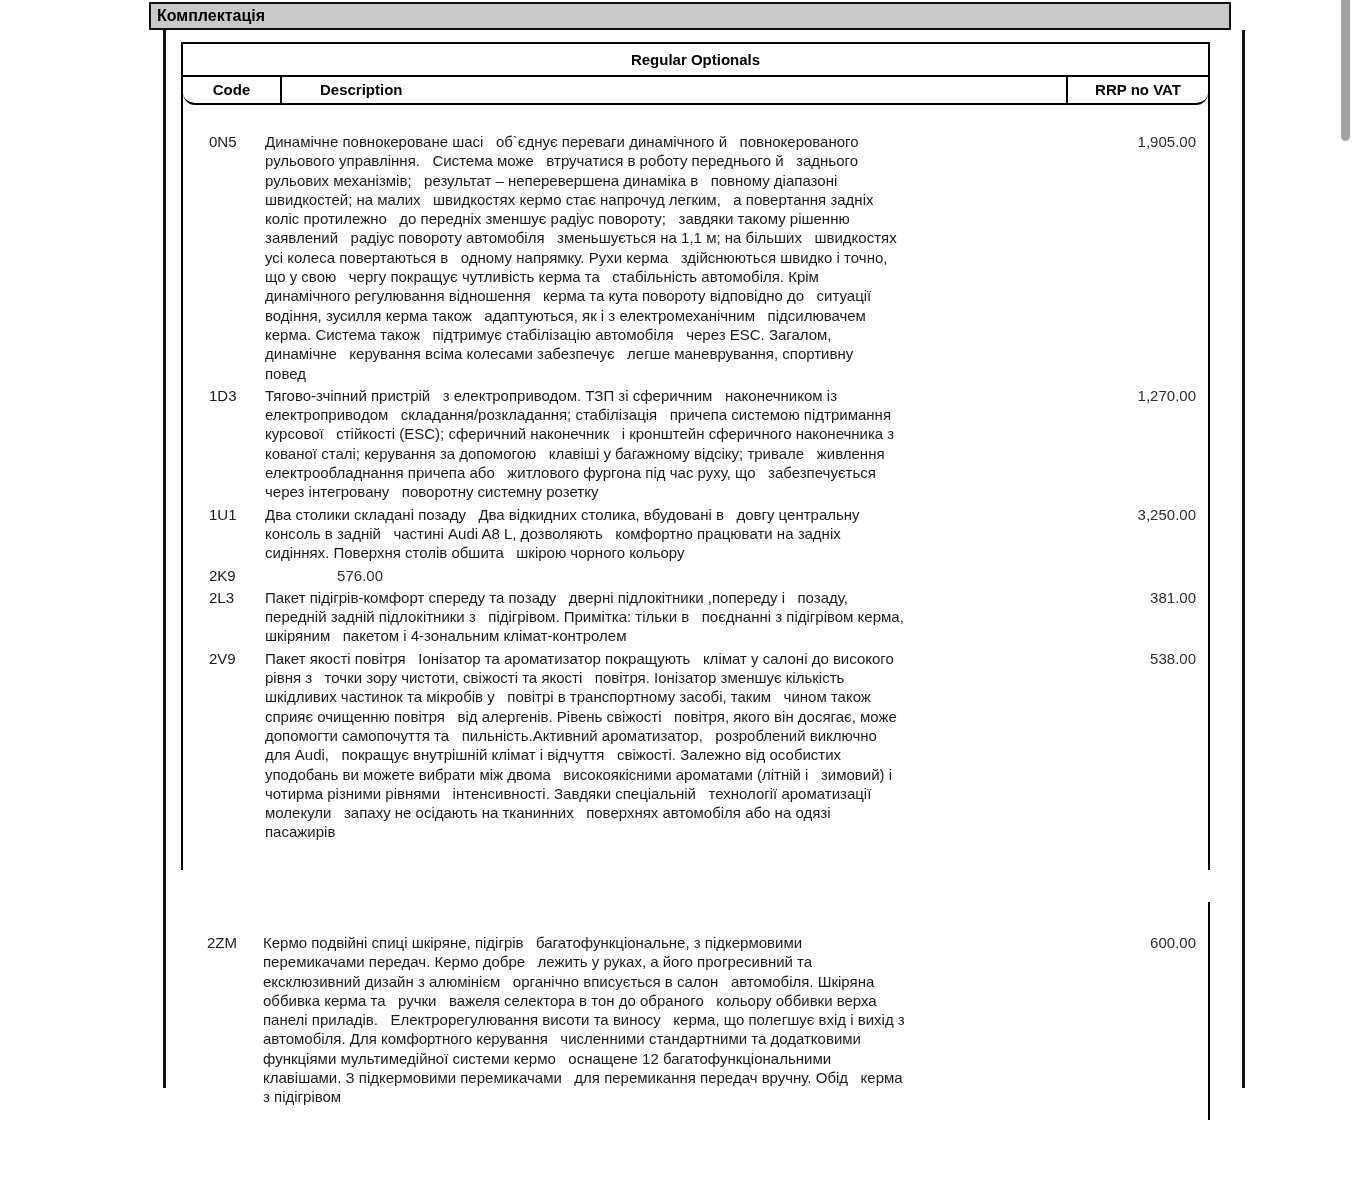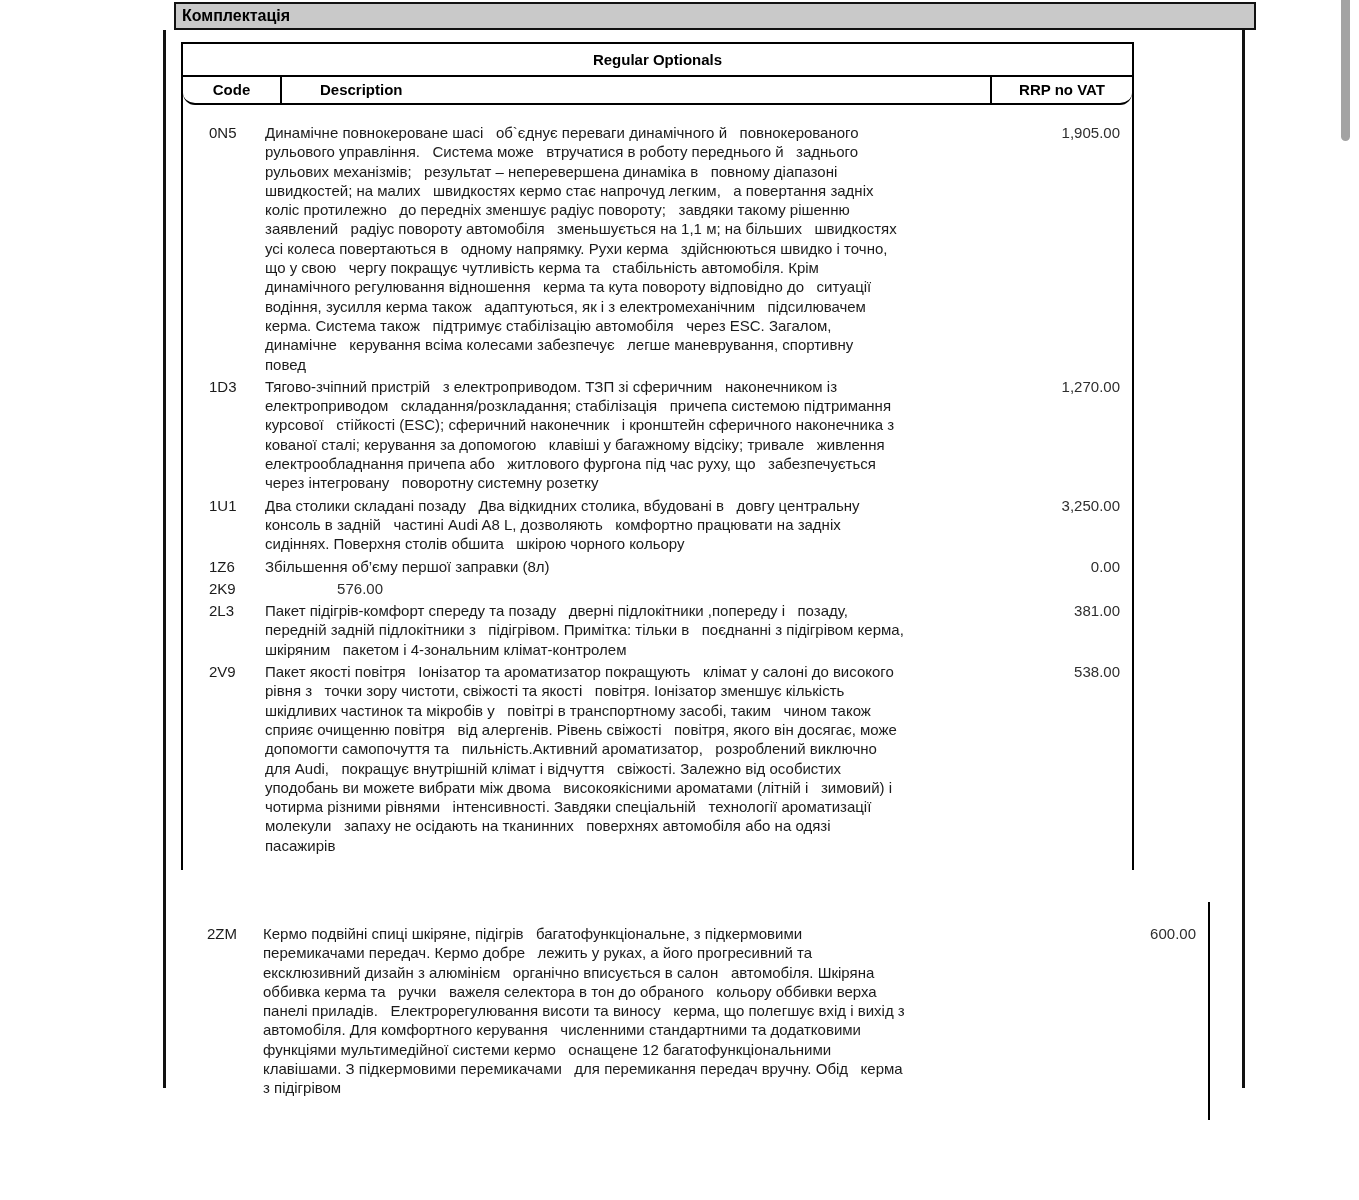--- a/index.html
+++ b/index.html
@@ -11,56 +11,56 @@
   }
   *{margin:0;padding:0;box-sizing:border-box;}
   html,body{background:#ffffff;}
   body{
     width:1359px;height:1200px;position:relative;overflow:hidden;
     font-family:"Liberation Sans","DejaVu Sans",sans-serif;
     color:var(--c-text);
   }
   
   .titlebar{
-    position:absolute;left:174px;top:2px;width:1082px;height:28px;
+    position:absolute;left:149px;top:2px;width:1082px;height:28px;
     background:var(--c-titlebar);
     border:2px solid var(--c-frame);
     font-weight:bold;font-size:16px;line-height:24px;
     padding-left:6px;color:#000;
   }
   .frame{
     position:absolute;left:163px;top:30px;width:1082px;height:1058px;
     border-left:3px solid var(--c-frame);
     border-right:3px solid var(--c-frame);
     background:#ffffff;
   }
   
   .tbl{
-    position:absolute;left:181px;top:42px;width:953px;height:828px;
+    position:absolute;left:181px;top:42px;width:1029px;height:828px;
     border-top:2px solid var(--c-border);
     border-left:2px solid var(--c-border);
     border-right:2px solid var(--c-border);
     background:#ffffff;
   }
   .tbl-title{
     height:33px;border-bottom:2px solid var(--c-border);
     text-align:center;font-weight:bold;font-size:15px;line-height:31px;color:#000;
   }
   .tbl-head{display:flex;height:28px;border-bottom:2px solid var(--c-border);border-radius:12px;}
   .th{font-weight:bold;font-size:15px;line-height:26px;color:#000;}
   .th.code{flex:0 0 99px;border-right:2px solid var(--c-border);text-align:center;}
   .th.desc{flex:1 1 auto;padding-left:38px;}
   .th.price{flex:0 0 142px;border-left:2px solid var(--c-border);text-align:center;}
   
   .tbl2{
     position:absolute;left:181px;top:902px;width:1029px;height:218px;
     border-right:2px solid var(--c-border);
     background:#ffffff;overflow:hidden;padding-top:4px;
   }
-  .rows{padding-top:18px;}
+  .rows{padding-top:18px;margin-top:9px;}
   .row{display:flex;align-items:flex-start;padding-bottom:3px;
        font-size:15px;line-height:19.3px;}
   .cell.code{flex:0 0 82px;padding-left:26px;white-space:nowrap;}
   .cell.desc{flex:1 1 auto;white-space:pre-wrap;padding-right:6px;}
   .cell.price{flex:0 0 130px;text-align:right;padding-right:12px;color:#2e2e2e;}
   
   .scroll-thumb{
     position:absolute;left:1341px;top:0;width:9px;height:141px;
     background:var(--c-scroll);border-radius:0 0 5px 5px;
   }
@@ -112,25 +112,20 @@
   </div>
 
   <div class="row">
     <div class="cell code">1U1</div>
     <div class="cell desc">Два столики складані позаду   Два відкидних столика, вбудовані в   довгу центральну
 консоль в задній   частині Audi A8 L, дозволяють   комфортно працювати на задніх
 сидіннях. Поверхня столів обшита   шкірою чорного кольору</div>
     <div class="cell price">3,250.00</div>
   </div>
 
-  <div class="row">
-    <div class="cell code">1Z6</div>
-    <div class="cell desc">Збільшення об’єму першої заправки (8л)</div>
-    <div class="cell price">0.00</div>
-  </div>
 
   <div class="row">
     <div class="cell code">2K9</div>
     <div class="cell price">576.00</div>
   </div>
 
   <div class="row">
     <div class="cell code">2L3</div>
     <div class="cell desc">Пакет підігрів-комфорт спереду та позаду   дверні підлокітники ,попереду і   позаду,
 передній задній підлокітники з   підігрівом. Примітка: тільки в   поєднанні з підігрівом керма,

